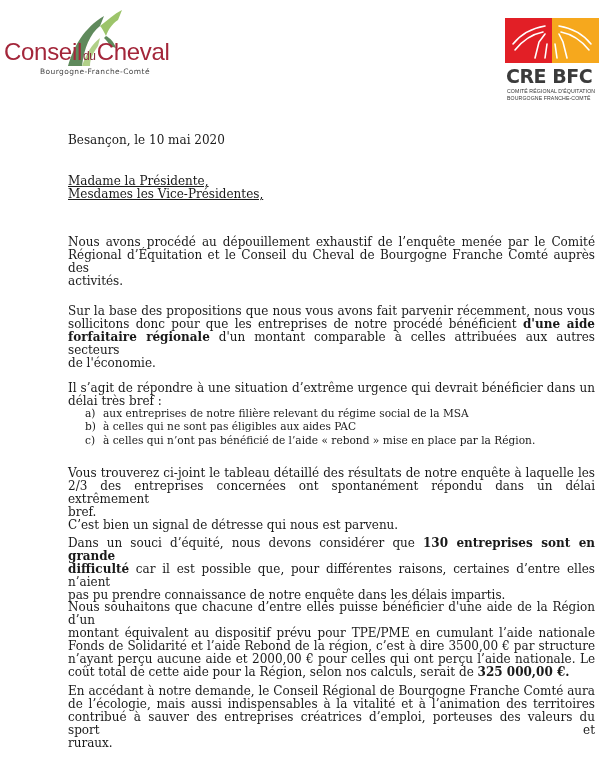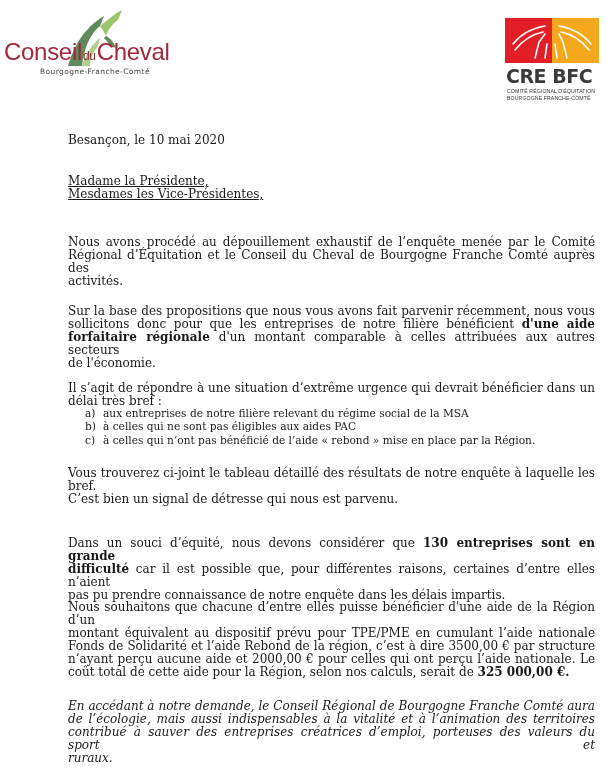--- a/index.html
+++ b/index.html
@@ -30,21 +30,21 @@
   .salutation { top: 175px; text-decoration: underline; }
   .p1 { top: 236px; }
   .p2 { top: 305px; }
   .p3 { top: 382px; }
   .list { position: absolute; left: 85px; top: 407px; font-size: 10.6px; line-height: 13.3px; margin: 0; padding: 0; list-style: none; }
   .list li { display: flex; }
   .list .mark { width: 18px; }
   .p4 { top: 467px; }
   .p5 { top: 537px; }
   .p6 { top: 601px; }
-  .p7 { top: 700px; font-style: italic; }
+  .p7 { top: 685px; }
   .line { display: block; }
   .line.j { text-align: justify; text-align-last: justify; }
 </style>
 </head>
 <body>
 
 <div class="logo-left">
   <svg width="70" height="60" viewBox="0 0 70 60">
     <path d="M8 58 C14 38 24 20 44 8 L40 18 C30 26 24 40 22 58 Z" fill="#5f8a5c"></path>
     <path d="M40 18 C48 12 54 6 62 2 L58 12 C52 16 48 22 46 28 C44 24 42 20 40 18 Z" fill="#9cc46a"></path>
@@ -83,21 +83,21 @@
 </div>
 
 <div class="text p1">
   <span class="line j">Nous avons procédé au dépouillement exhaustif de l’enquête menée par le Comité</span>
   <span class="line j">Régional d’Équitation et le Conseil du Cheval de Bourgogne Franche Comté auprès des</span>
   <span class="line">activités.</span>
 </div>
 
 <div class="text p2">
   <span class="line j">Sur la base des propositions que nous vous avons fait parvenir récemment, nous vous</span>
-  <span class="line j"><span>sollicitons donc pour que les entreprises de notre filière bénéficient </span><b>d'une aide</b></span>
+  <span class="line j"><span>sollicitons donc pour que les entreprises de notre procédé bénéficient </span><b>d'une aide</b></span>
   <span class="line j"><b>forfaitaire régionale</b><span> d'un montant comparable à celles attribuées aux autres secteurs</span></span>
   <span class="line">de l'économie.</span>
 </div>
 
 <div class="text p3">
   <span class="line j">Il s’agit de répondre à une situation d’extrême urgence qui devrait bénéficier dans un</span>
   <span class="line">délai très bref :</span>
 </div>
 
 <ul class="list">
@@ -110,20 +110,21 @@
       <span>à celles qui ne sont pas éligibles aux aides PAC</span>
     </li>
   <li>
       <span class="mark">c)</span>
       <span>à celles qui n’ont pas bénéficié de l’aide « rebond » mise en place par la Région.</span>
     </li>
 </ul>
 
 <div class="text p4">
   <span class="line j">Vous trouverez ci-joint le tableau détaillé des résultats de notre enquête à laquelle les</span>
+  <span class="line j">2/3 des entreprises concernées ont spontanément répondu dans un délai extrêmement</span>
   <span class="line">bref.</span>
   <span class="line">C’est bien un signal de détresse qui nous est parvenu.</span>
 </div>
 
 <div class="text p5">
   <span class="line j"><span>Dans un souci d’équité, nous devons considérer que </span><b>130 entreprises sont en grande</b></span>
   <span class="line j"><b>difficulté</b><span> car il est possible que, pour différentes raisons, certaines d’entre elles n’aient</span></span>
   <span class="line">pas pu prendre connaissance de notre enquête dans les délais impartis.</span>
 </div>
 

